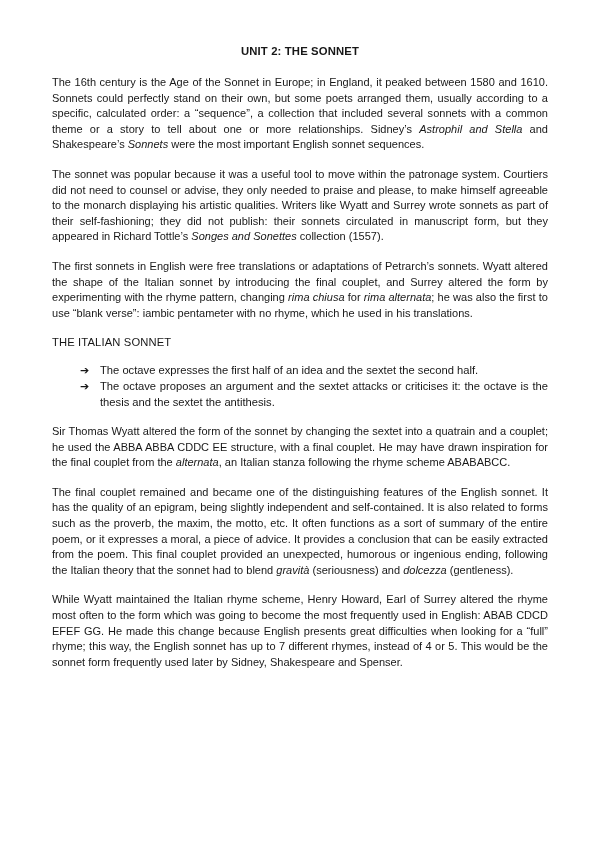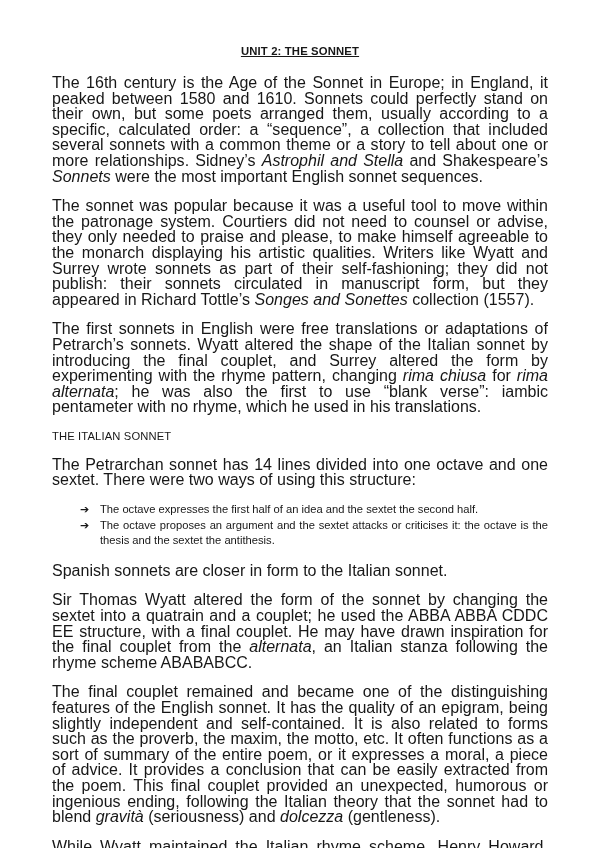--- a/index.html
+++ b/index.html
@@ -21,42 +21,41 @@
     height: 848px;
     background: #ffffff;
     box-sizing: border-box;
     padding: 44px 52px 0 52px;
     overflow: hidden;
   }
   .doc-title {
     text-align: center;
     font-size: 11.3px;
     font-weight: bold;
-    text-decoration: underline;
     letter-spacing: 0.15px;
     margin: 0 0 17px 0;
     line-height: 14px;
   }
   .section-heading {
     font-size: 11.3px;
     font-weight: bold;
     text-decoration: underline;
     margin: 0 0 14px 0;
     line-height: 14px;
     letter-spacing: 0.1px;
   }
   .sub-heading {
     font-size: 11.2px;
     font-weight: normal;
     margin: 0 0 14px 0;
     line-height: 14px;
     letter-spacing: 0.15px;
   }
   p.body-text {
-    font-size: 16px;
+    font-size: 11px;
     line-height: 15.6px;
     text-align: justify;
     margin: 4px 0 14px 0;
     letter-spacing: 0.01px;
   }
   ul.arrow-list {
     list-style: none;
     margin: 0 0 14px 0;
     padding: 0 0 0 0;
   }
@@ -86,28 +85,26 @@
 
 
   <p class="body-text"><span>The 16th century is the Age of the Sonnet in Europe; in England, it peaked between 1580 and 1610. Sonnets could perfectly stand on their own, but some poets arranged them, usually according to a specific, calculated order: a “sequence”, a collection that included several sonnets with a common theme or a story to tell about one or more relationships. Sidney’s </span><i>Astrophil and Stella</i><span> and Shakespeare’s </span><i>Sonnets</i><span> were the most important English sonnet sequences.</span></p>
 
   <p class="body-text"><span>The sonnet was popular because it was a useful tool to move within the patronage system. Courtiers did not need to counsel or advise, they only needed to praise and please, to make himself agreeable to the monarch displaying his artistic qualities. Writers like Wyatt and Surrey wrote sonnets as part of their self-fashioning; they did not publish: their sonnets circulated in manuscript form, but they appeared in Richard Tottle’s </span><i>Songes and Sonettes</i><span> collection (1557).</span></p>
 
   <p class="body-text"><span>The first sonnets in English were free translations or adaptations of Petrarch’s sonnets. Wyatt altered the shape of the Italian sonnet by introducing the final couplet, and Surrey altered the form by experimenting with the rhyme pattern, changing </span><i>rima chiusa</i><span> for </span><i>rima alternata</i><span>; he was also the first to use “blank verse”: iambic pentameter with no rhyme, which he used in his translations.</span></p>
 
   <h3 class="sub-heading">THE ITALIAN SONNET</h3>
 
-  <p class="body-text">The Petrarchan sonnet has 14 lines divided into one octave and one sextet. There were two ways of using this structure:</p>
 
   <ul class="arrow-list">
     <li><span class="arrow">➔</span><span>The octave expresses the first half of an idea and the sextet the second half.</span></li>
     <li><span class="arrow">➔</span><span>The octave proposes an argument and the sextet attacks or criticises it: the octave is the thesis and the sextet the antithesis.</span></li>
   </ul>
 
-  <p class="body-text">Spanish sonnets are closer in form to the Italian sonnet.</p>
 
 
   <p class="body-text"><span>Sir Thomas Wyatt altered the form of the sonnet by changing the sextet into a quatrain and a couplet; he used the ABBA ABBA CDDC EE structure, with a final couplet. He may have drawn inspiration for the final couplet from the </span><i>alternata</i><span>, an Italian stanza following the rhyme scheme ABABABCC.</span></p>
 
   <p class="body-text"><span>The final couplet remained and became one of the distinguishing features of the English sonnet. It has the quality of an epigram, being slightly independent and self-contained. It is also related to forms such as the proverb, the maxim, the motto, etc. It often functions as a sort of summary of the entire poem, or it expresses a moral, a piece of advice. It provides a conclusion that can be easily extracted from the poem. This final couplet provided an unexpected, humorous or ingenious ending, following the Italian theory that the sonnet had to blend </span><i>gravità</i><span> (seriousness) and </span><i>dolcezza</i><span> (gentleness).</span></p>
 
   <p class="body-text">While Wyatt maintained the Italian rhyme scheme, Henry Howard, Earl of Surrey altered the rhyme most often to the form which was going to become the most frequently used in English: ABAB CDCD EFEF GG. He made this change because English presents great difficulties when looking for a “full” rhyme; this way, the English sonnet has up to 7 different rhymes, instead of 4 or 5. This would be the sonnet form frequently used later by Sidney, Shakespeare and Spenser.</p>
 
 </div>
 

